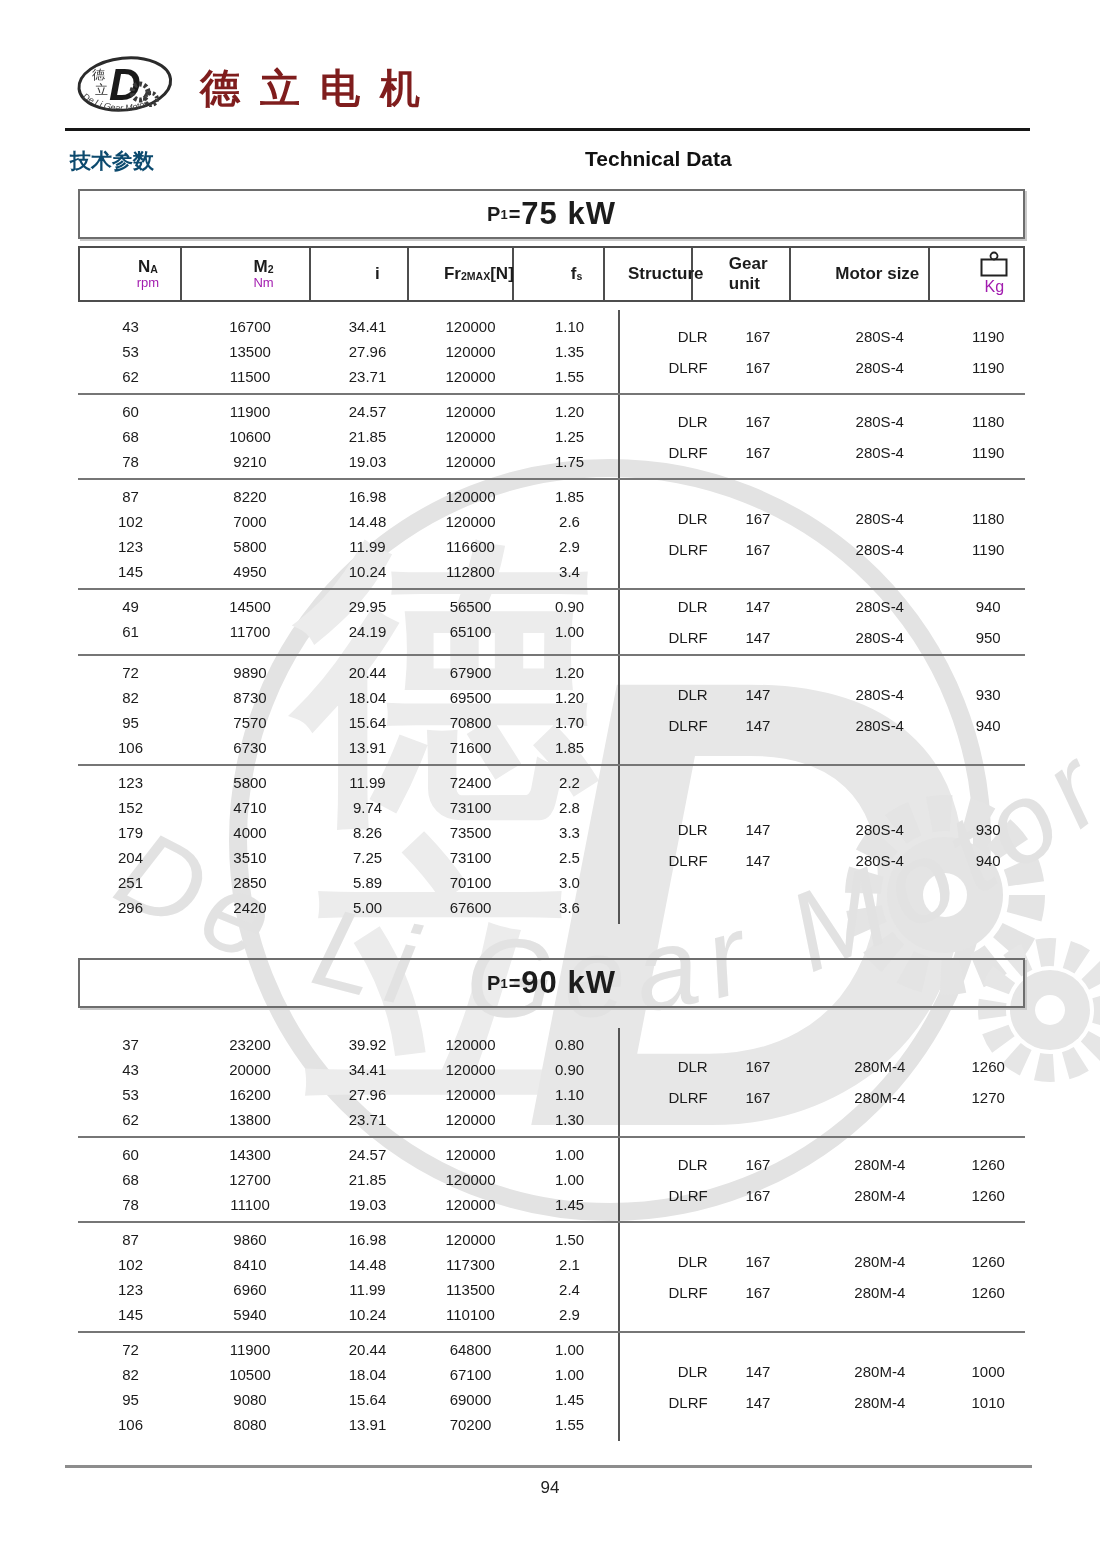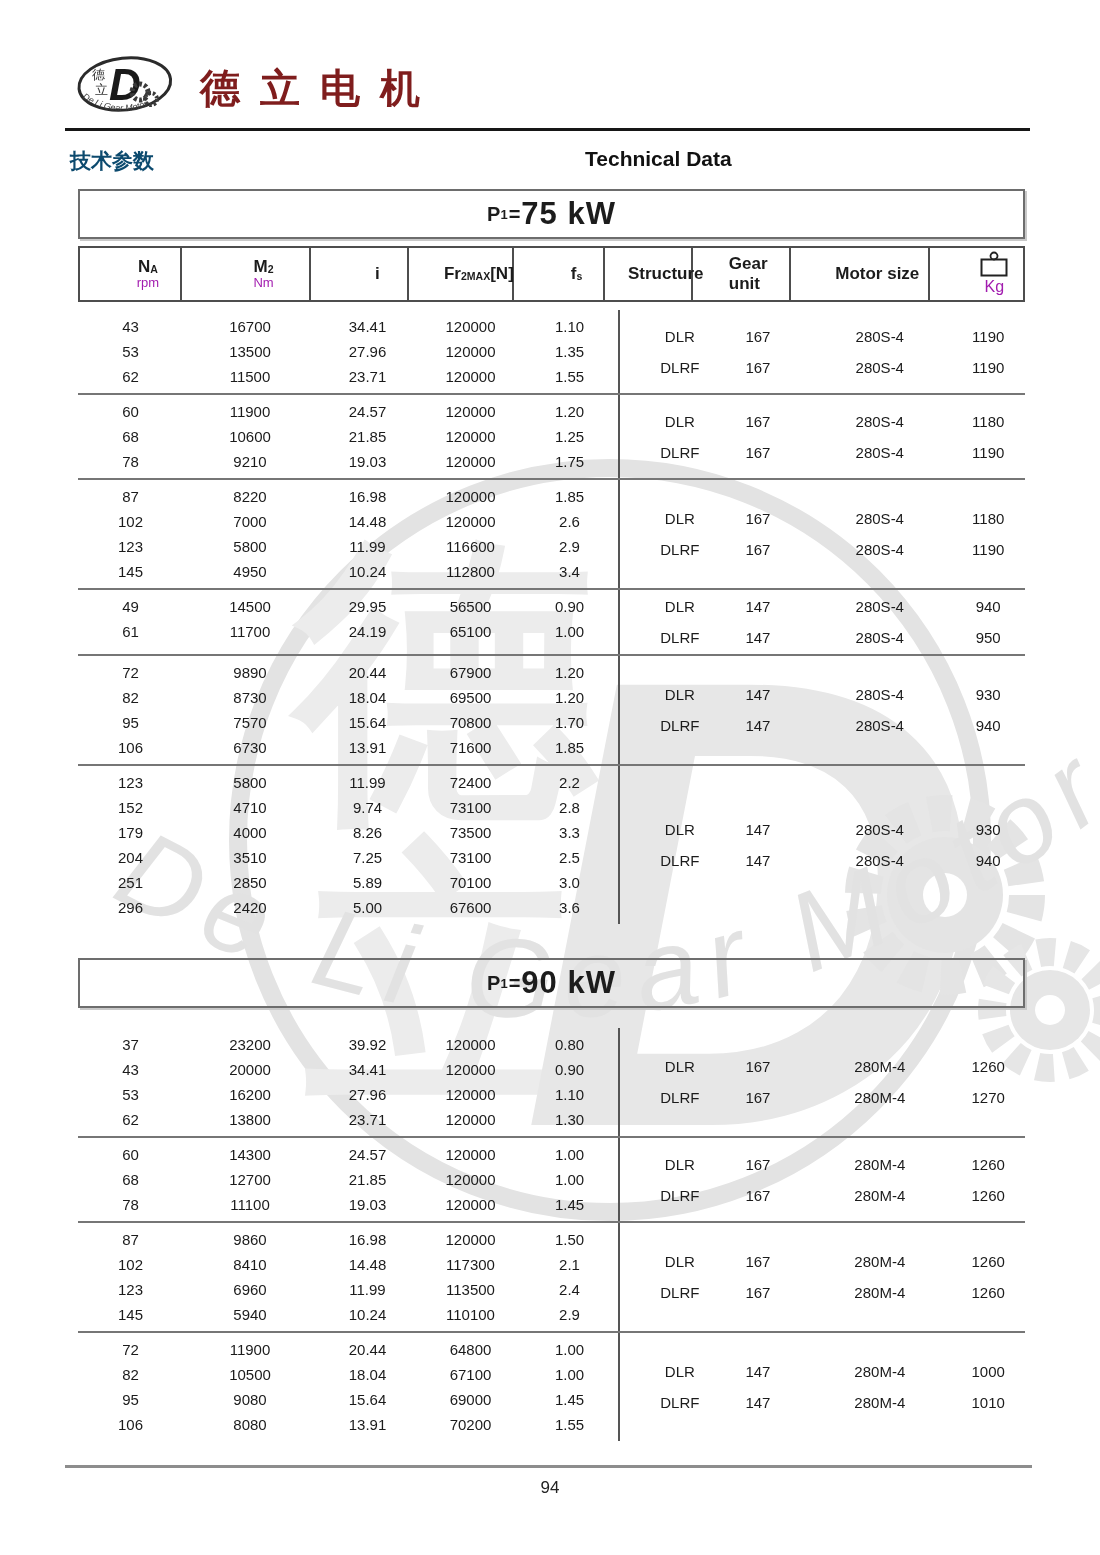--- a/index.html
+++ b/index.html
@@ -62,21 +62,21 @@
   .group + .group{border-top:2px solid #767676;}
   .g-left{width:540px;padding:4px 0;box-sizing:border-box;}
   .drow{display:flex;height:25px;align-items:center;}
   .cell{font-size:15px;text-align:center;color:#1b1b1b;}
   .c0{width:105px}.c1{width:134px}.c2{width:101px}.c3{width:105px}.c4{width:93px}
   .g-right{
     width:407px;box-sizing:border-box;border-left:2px solid #555;
     display:flex;flex-direction:column;justify-content:center;gap:6px;padding:4px 0;
   }
   .rrow{display:flex;height:25px;align-items:center;}
-  .r0{width:88px;text-align:center;padding-left:32px;box-sizing:border-box;}
+  .r0{width:88px;text-align:right;padding-left:32px;box-sizing:border-box;}
   .r1{width:101px}.r2{width:144px}.r3{width:74px}
   
   .bottom-rule{margin:24px 0 0 65px;width:967px;height:3px;background:#8d8d8d;}
   .page-num{margin-top:10px;width:1100px;text-align:center;font-size:17px;color:#222;}
 </style>
 </head>
 <body>
 
 <div class="page">
 

